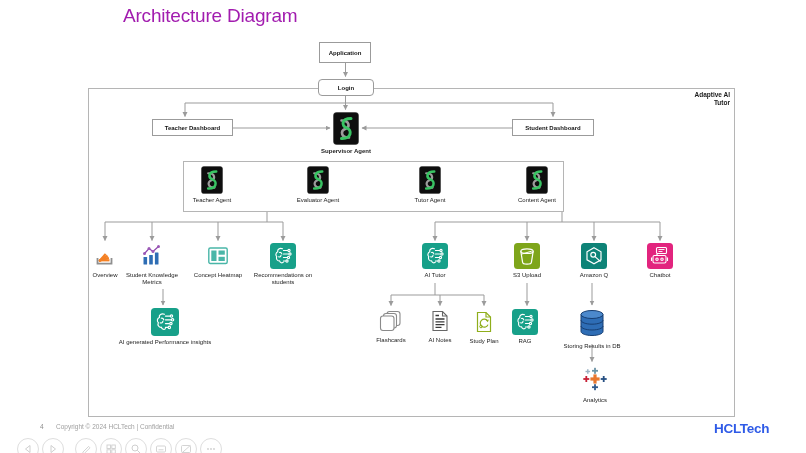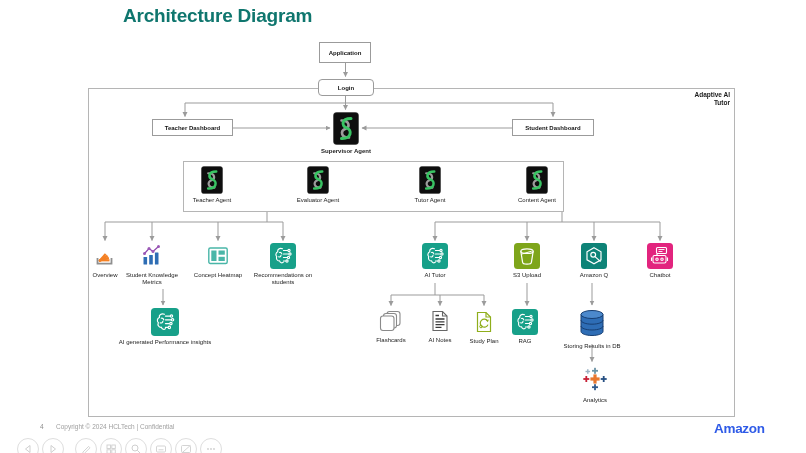--- a/index.html
+++ b/index.html
@@ -3,21 +3,21 @@
 <meta charset="utf-8">
 <style>
   * { margin:0; padding:0; box-sizing:border-box; }
   html,body { background:#fff; }
   .stage {
     position:relative; width:806px; height:453px; overflow:hidden;
     font-family:"Liberation Sans", sans-serif; background:#fff;
   }
   .title {
     position:absolute; left:123px; top:5px;
-    font-size:19px; font-weight:700; color:#0f766e; letter-spacing:-0.2px;
+    font-size:19px; font-weight:400; color:#a21caf; letter-spacing:-0.2px;
   }
   svg.wires { position:absolute; left:0; top:0; pointer-events:none; }
   .bigbox {
     position:absolute; left:88px; top:88px; width:647px; height:329px;
     border:1px solid #b5b5b5; background:transparent;
   }
   .biglabel {
     position:absolute; left:640px; top:91px; width:90px;
     font-size:6.5px; font-weight:700; color:#1a1a1a; text-align:right; line-height:8px;
   }
@@ -385,21 +385,21 @@
 
   <div class="node" style="left:560px; top:364px; width:70px;">
     <svg width="30" height="30">
         <use href="#sym-tableau"></use>
       </svg>
     <div class="nlabel">Analytics</div>
   </div>
 
   <div class="footer-page">4</div>
   <div class="footer-copy">Copyright © 2024 HCLTech | Confidential</div>
-  <div class="brand">Amazon</div>
+  <div class="brand">HCLTech</div>
 
   <div class="tbtn" style="left:17px;">
     <svg width="12" height="12">
         <path d="M8 2.5 L3.5 6 L8 9.5 Z" fill="none" stroke="#cfcfcf" stroke-width="1"></path>
       </svg>
   </div>
   <div class="tbtn" style="left:42px;">
     <svg width="12" height="12">
         <path d="M4 2.5 L8.5 6 L4 9.5 Z" fill="none" stroke="#cfcfcf" stroke-width="1"></path>
       </svg>

